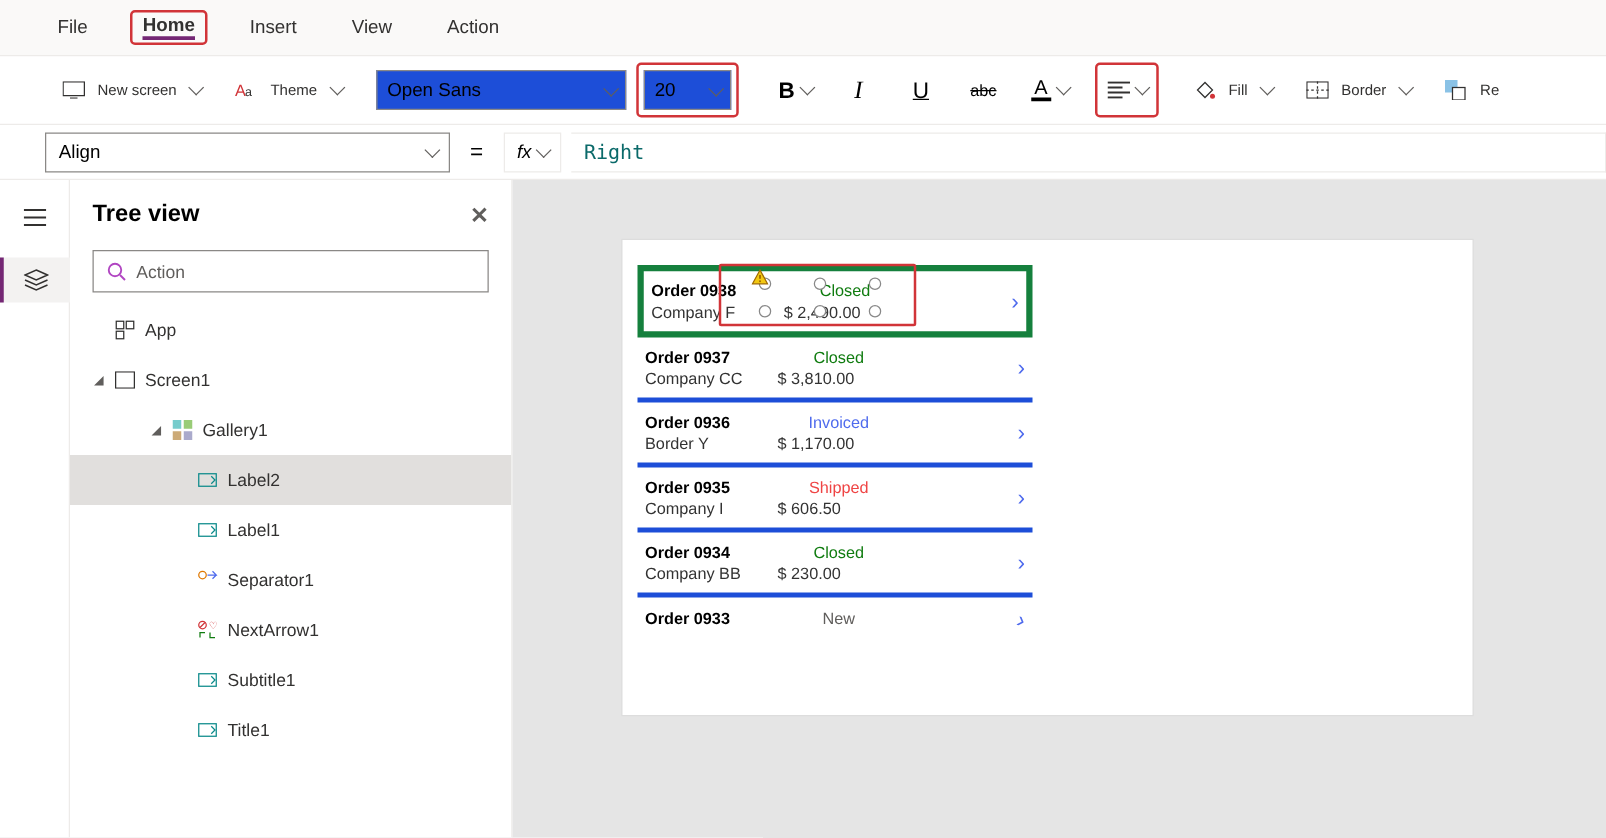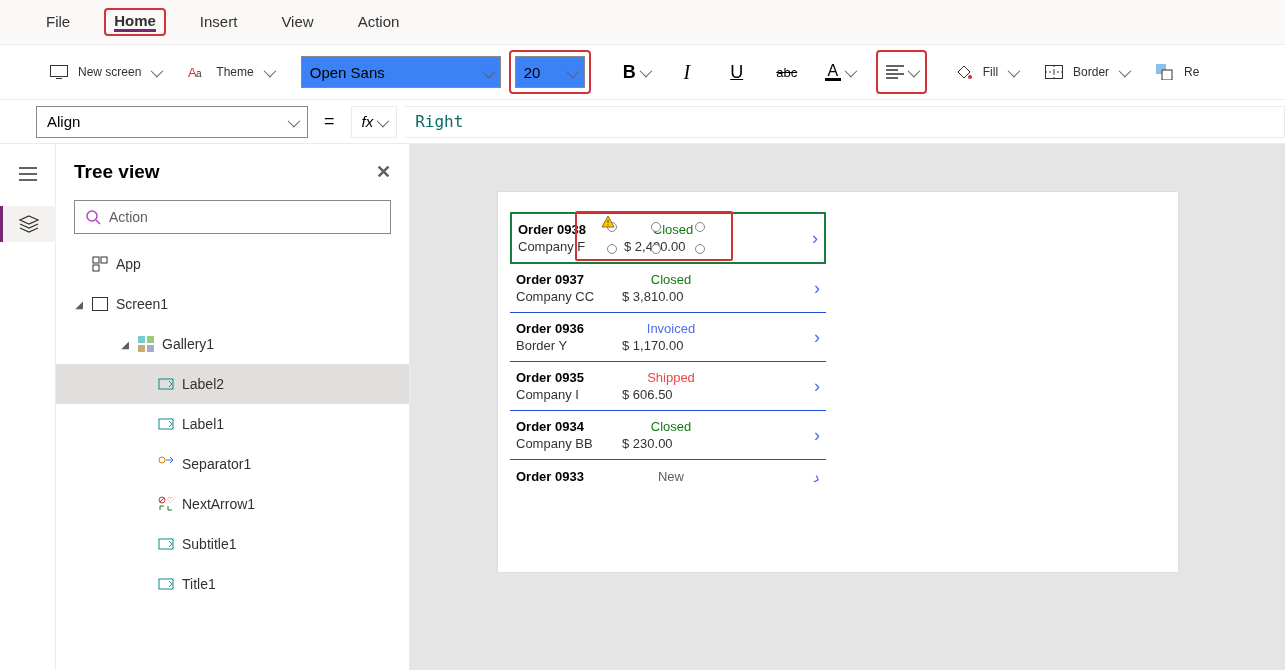--- a/index.html
+++ b/index.html
@@ -10,29 +10,29 @@
   .menubar .item { font-size: 15px; color:#323130; cursor:pointer; padding: 4px 10px 6px 10px; }
   .menubar .item.active { font-weight:600; border-bottom:3px solid #742774;}
   .menubar .hl-box { border:2px solid #d13438; border-radius:4px; padding:2px 8px 4px 8px;}
   .menubar .hl-box .item { padding:0;}
   
   
   .ribbon { height: 56px; border-top:1px solid #edebe9; border-bottom:1px solid #edebe9; background:#fff; display:flex; align-items:center; padding-left:36px; }
   .ribbon .group { display:flex; align-items:center; height:100%; padding:0 14px; border-right: none; gap:10px;}
   .ribbon svg { flex:none; }
   .ribbon .label { font-size:12px; color:#323130; }
-  .ribbon select, .ribbon .selbox { height:32px; border:1px solid #8a8886; background:#3b82f6; font-size:15px; padding:0 8px; display:flex; align-items:center; justify-content:space-between; gap:10px; }
+  .ribbon select, .ribbon .selbox { height:32px; border:1px solid #8a8886; background:#1d4ed8; font-size:15px; padding:0 8px; display:flex; align-items:center; justify-content:space-between; gap:10px; }
   .ribbon .font-name { width:200px;}
   .ribbon .font-size { width:70px; }
   .ribbon .hl { border:2px solid #d13438; border-radius:4px; padding:4px;}
   .ribbon .btn { display:flex; align-items:center; justify-content:center; height:32px; min-width:32px; padding:0 4px; gap:4px; cursor:pointer;}
 
   
   .formula { height:44px; background:#fff; border-bottom:1px solid #edebe9; display:flex; align-items:center; padding-left:36px; gap:8px;}
-  .formula .prop { width:272px; height:32px; border:1px solid #8a8886; display:flex; align-items:center; justify-content:space-between; padding:0 10px; font-size:15px;}
+  .formula .prop { width:324px; height:32px; border:1px solid #8a8886; display:flex; align-items:center; justify-content:space-between; padding:0 10px; font-size:15px;}
   .formula .eq { font-size:18px; padding:0 8px;}
   .formula .fx { height:32px; border:1px solid #edebe9; display:flex; align-items:center; padding:0 10px; font-style:italic; font-size:15px; gap:4px;}
   .formula .expr { height:32px; border:1px solid #edebe9; border-left:none; flex:1; display:flex; align-items:center; padding:0 10px; font-family: Consolas, monospace; font-size:16px; color:#0b6a6a;}
 
   
   .main { display:flex; height: calc(670px - 44px - 56px - 44px); }
   .rail { width:56px; background:#fff; border-right:1px solid #edebe9; display:flex; flex-direction:column; align-items:center; padding-top:12px; gap:14px;}
   .rail .railbtn { width:36px;height:36px; display:flex;align-items:center;justify-content:center;}
   .rail .railbtn.sel { border-left:3px solid #742774; background:#f3f2f1; width:56px; justify-content: center; }
   
@@ -44,27 +44,27 @@
   .tree .node { height:40px; display:flex; align-items:center; gap:8px; padding-left:18px; cursor:pointer;}
   .tree .node.sel { background:#e1dfdd;}
   .tree .indent1 { padding-left:18px;}
   .tree .indent3 { padding-left:64px;}
   .tree .indent4 { padding-left:102px;}
   .tree .tw { width:10px; display:inline-flex; justify-content:center; font-size:10px; color:#605e5c;}
 
   .canvas { flex:1; background:#e5e5e5; position:relative; }
   .phone { position:absolute; left:88px; top:48px; width:680px; height:380px; background:#fff;  box-shadow:0 0 0 1px #ddd; }
   .list { position:absolute; left:12px; top:20px; width:316px; }
-  .row { border-bottom:1px solid #1d4ed8; padding:8px 6px 8px 6px; display:grid; grid-template-columns: 100px 110px 1fr 20px; align-items:center; row-gap:2px;}
+  .row { border-bottom:4px solid #1d4ed8; padding:8px 6px 8px 6px; display:grid; grid-template-columns: 100px 110px 1fr 20px; align-items:center; row-gap:2px;}
   .row .title { font-weight:700; font-size:13px; grid-column:1; grid-row:1;}
   .row .status { font-size:13px; grid-column:2; grid-row:1; text-align:center;}
   .row .sub { font-size:13px; color:#333; grid-column:1; grid-row:2;}
   .row .price { font-size:13px; color:#333; grid-column:2; grid-row:2; text-align:left; padding-left:6px;}
   .row .arrow { grid-column:4; grid-row:1 / span 2; color:#4f6bed; font-size:18px; justify-self:end;}
-  .row.first { border:2px solid #15803d; }
+  .row.first { border:5px solid #15803d; }
   .row.last { border-bottom:none;}
   .status.closed { color:#107c10;}
   .status.invoiced { color:#4f6bed;}
   .status.shipped { color:#ef4444;}
   .status.new { color:#605e5c;}
   
   
   .sel-overlay { position:absolute; border:2px solid #d13438; pointer-events:none; border-radius:2px;}
   .handles { position:absolute; }
   .handles .h { width:10px;height:10px;border:1px solid #888;border-radius:50%;background:#fff; position:absolute;}

